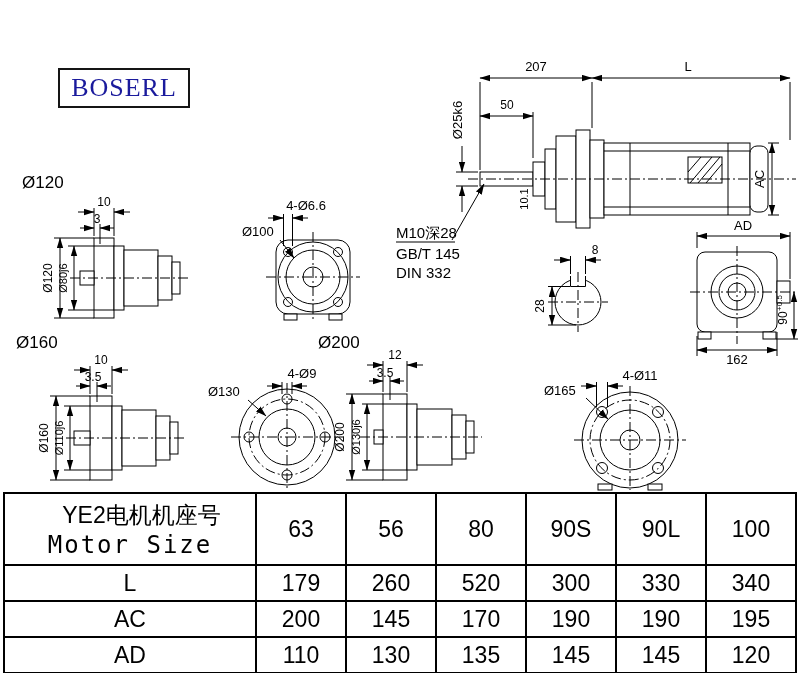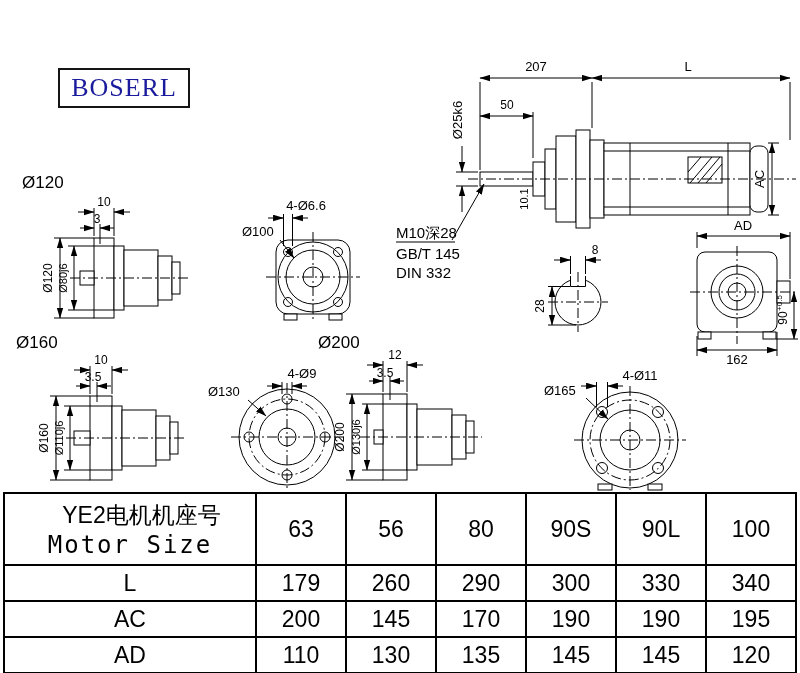--- a/index.html
+++ b/index.html
@@ -329,21 +329,21 @@
         <th class="hd">56</th>
         <th class="hd">80</th>
         <th class="hd">90S</th>
         <th class="hd">90L</th>
         <th class="hd">100</th>
       </tr>
       <tr>
         <td>L</td>
         <td>179</td>
         <td>260</td>
-        <td>290</td>
+        <td>520</td>
         <td>300</td>
         <td>330</td>
         <td>340</td>
       </tr>
       <tr>
         <td>AC</td>
         <td>200</td>
         <td>145</td>
         <td>170</td>
         <td>190</td>

